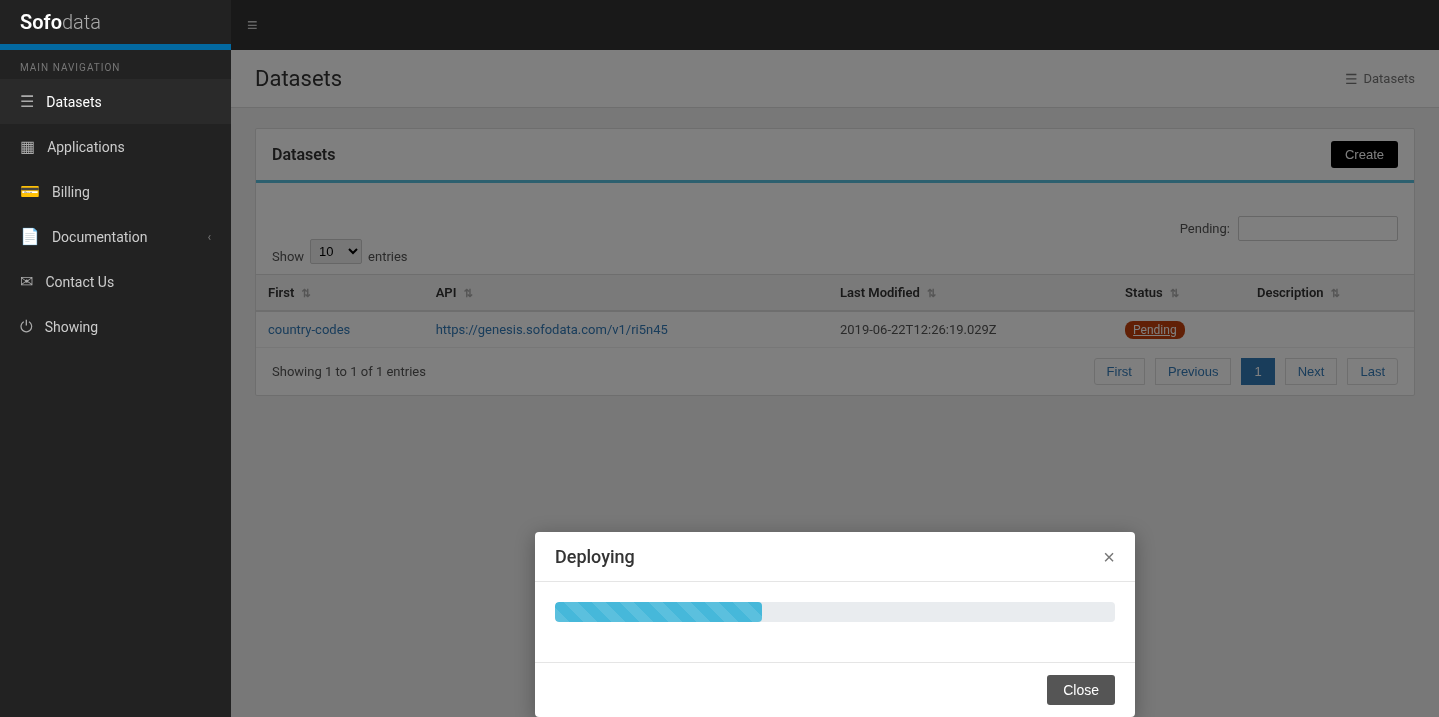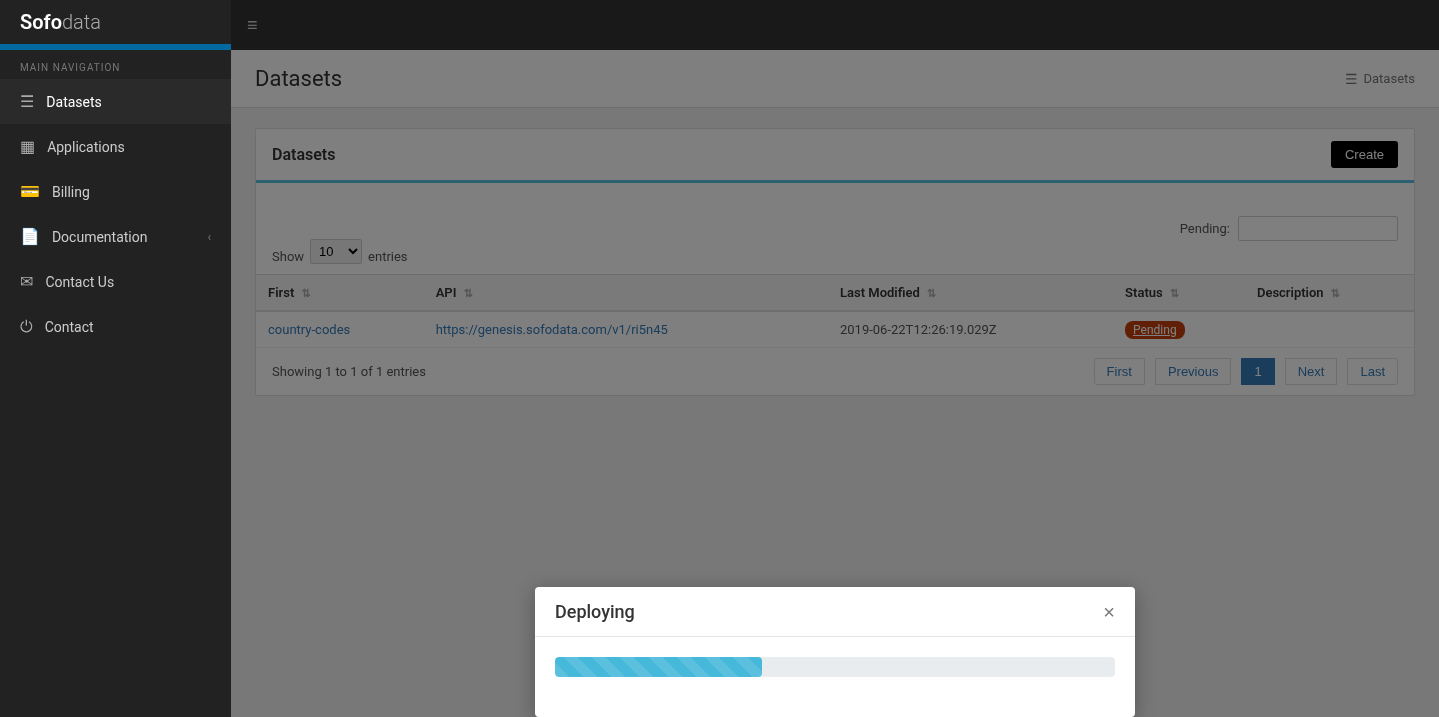--- a/index.html
+++ b/index.html
@@ -253,21 +253,21 @@
       <span>Documentation</span>
     </div>
     <span class="arrow">‹</span>
   </div>
   <div class="sidebar-item">
     <span class="icon">✉</span>
     <span>Contact Us</span>
   </div>
   <div class="sidebar-item">
     <span class="icon">⏻</span>
-    <span>Contact</span>
+    <span>Showing</span>
   </div>
 </div>
 
 <div class="main">
 
   <div class="topbar">
     <span class="topbar-hamburger">≡</span>
   </div>
 
   <div class="page-header">
@@ -363,16 +363,19 @@
     <div class="modal">
       <div class="modal-header">
         <h3>Deploying</h3>
         <button class="modal-close">×</button>
       </div>
       <div class="modal-body">
         <div class="progress-bar-container">
           <div class="progress-bar-fill"></div>
         </div>
       </div>
+      <div class="modal-footer">
+        <button class="btn-close-modal">Close</button>
+      </div>
     </div>
   </div>
 
 </div>
 
 </body></html>

